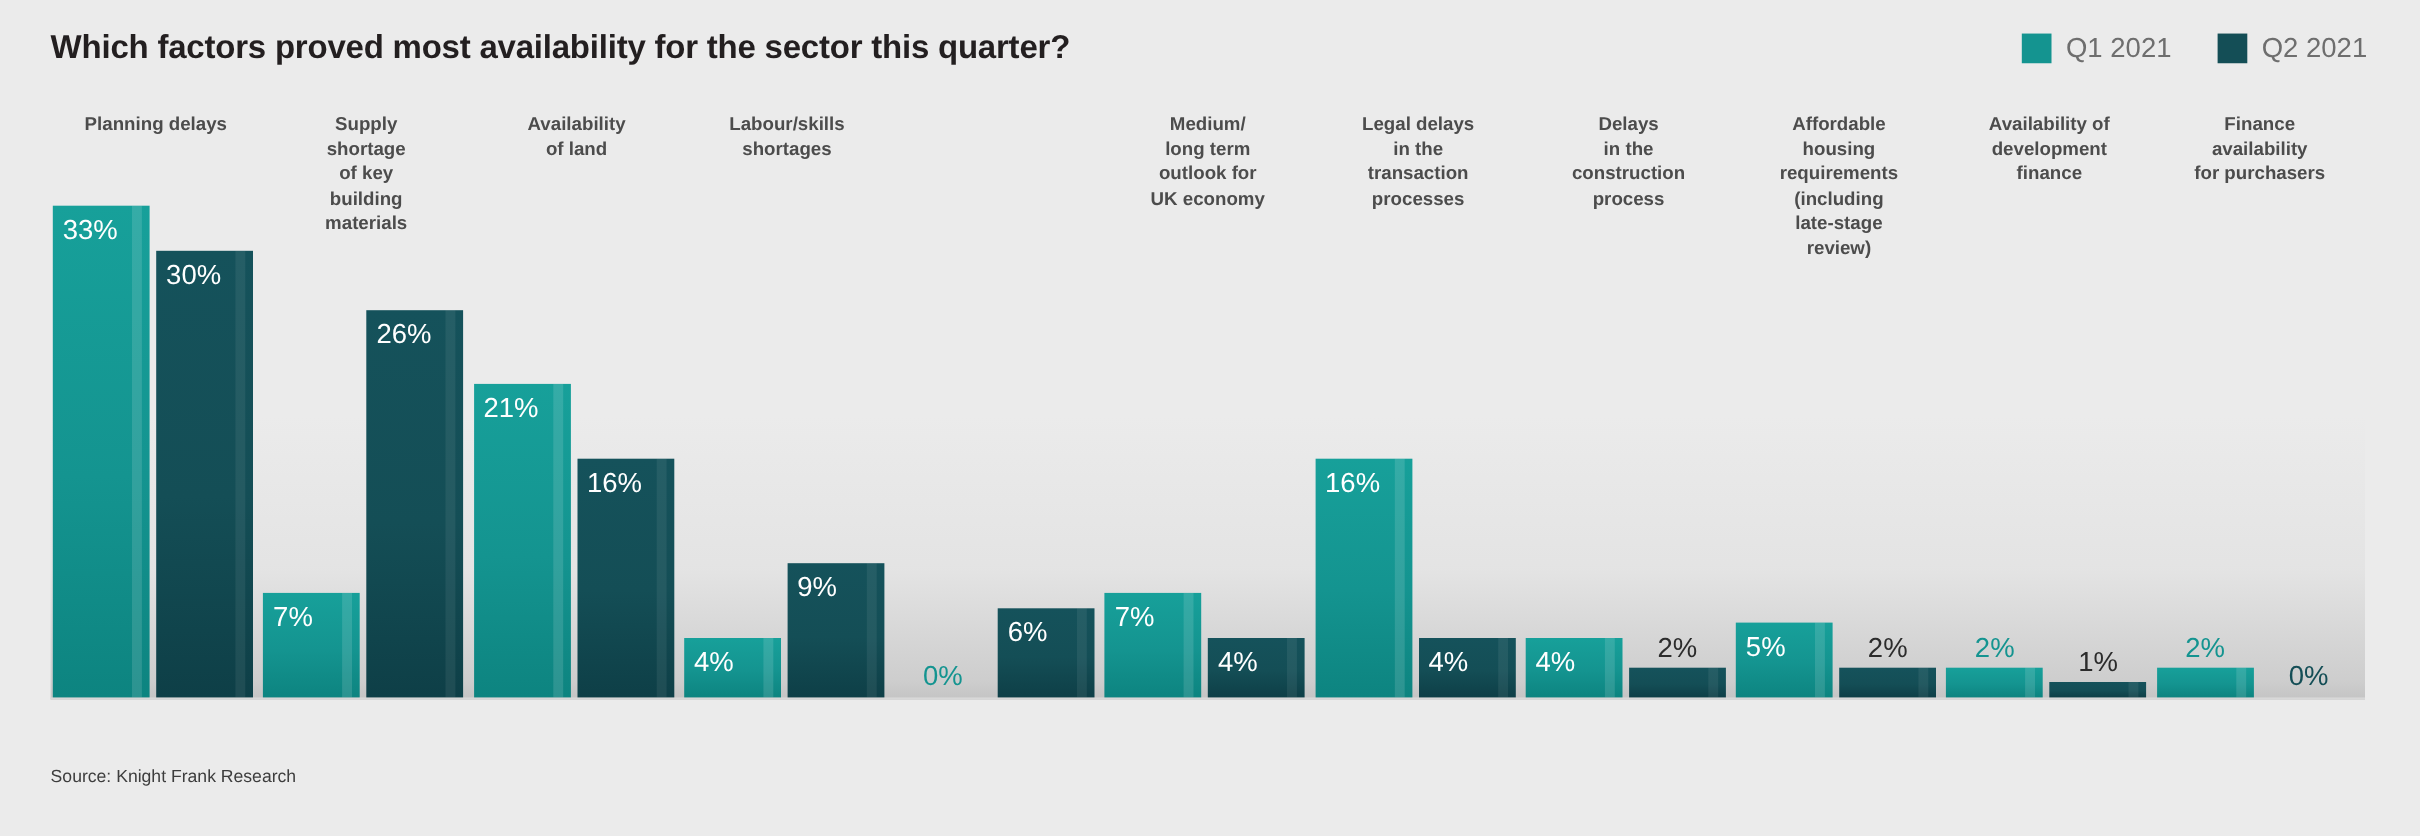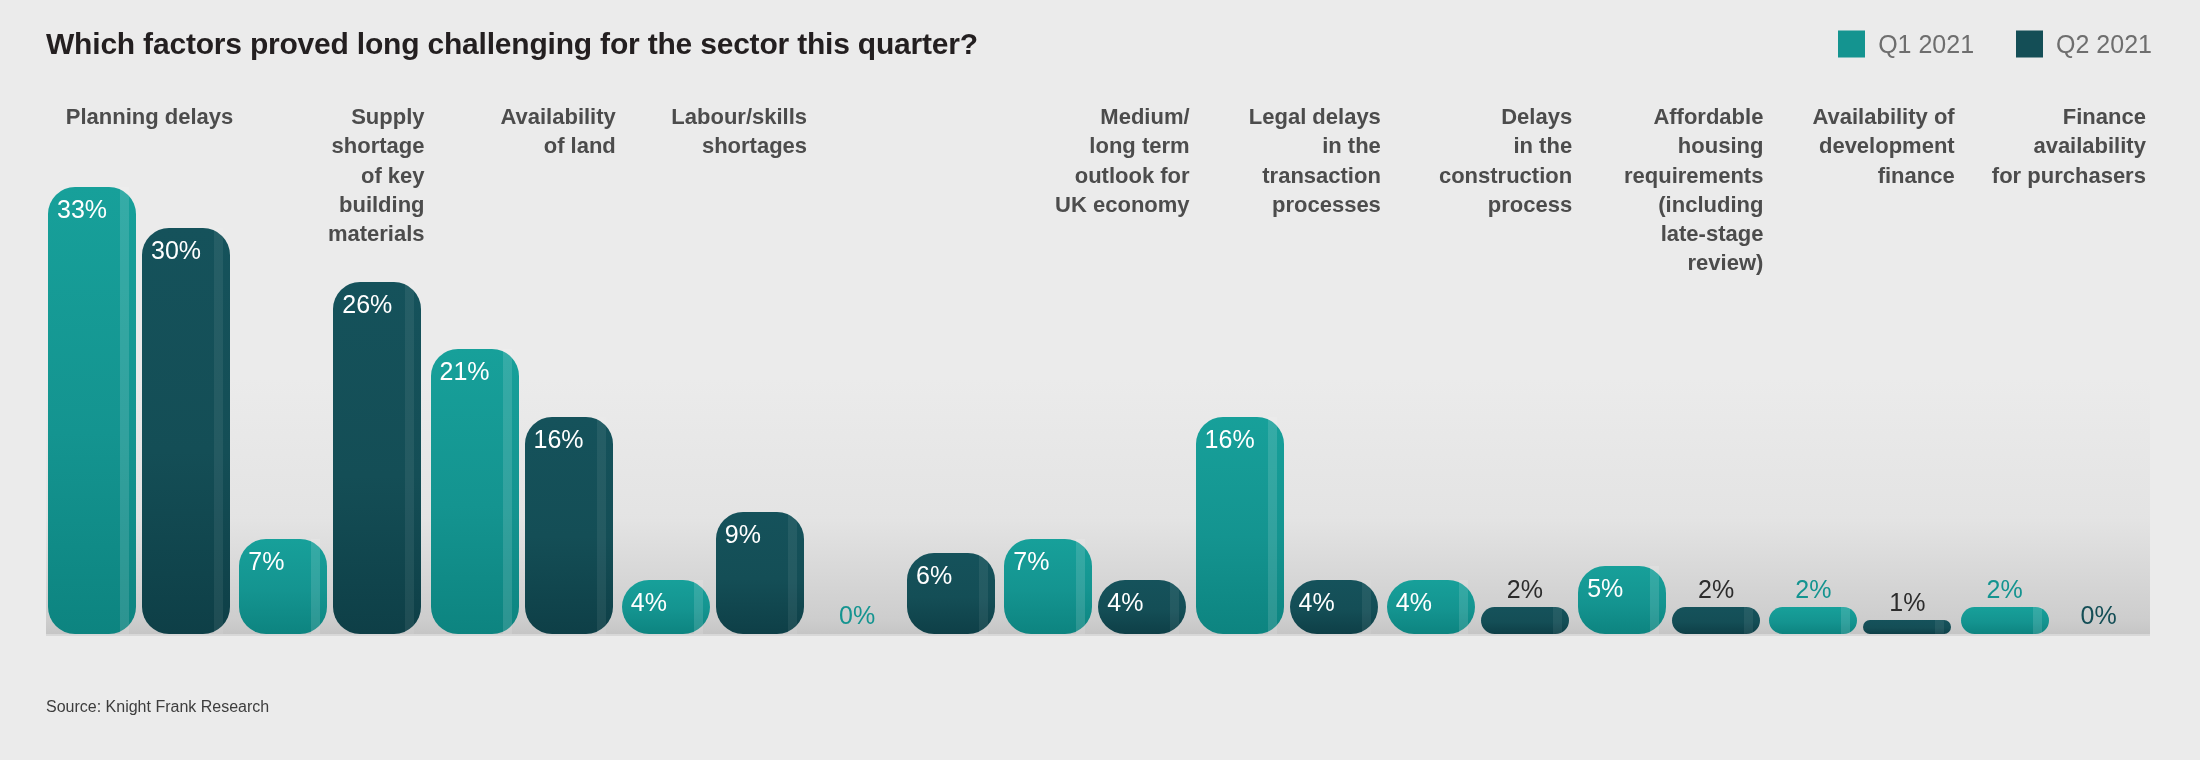--- a/index.html
+++ b/index.html
@@ -92,22 +92,22 @@
   .group {
     flex: 1 1 0;
     position: relative;
     height: 100%;
   }
   .group-label {
     position: absolute;
     top: 4px;
     left: 0;
     right: 0;
-    text-align: right;
-    font-size: 22px;
+    text-align: center;
+    font-size: 17px;
     font-weight: bold;
     color: #4c4c4c;
     line-height: 1.33;
     padding: 0 4px;
     box-sizing: border-box;
     white-space: pre-line;
   }
   .bars {
     position: absolute;
     left: 0; right: 0;
@@ -125,21 +125,20 @@
     width: 88px;
     height: 100%;
     display: flex;
     align-items: flex-end;
   }
   .bar {
     position: relative;
     width: 100%;
     min-height: 0;
     overflow: visible;
-    border-radius: 27px;
   }
   .bar.q1 {
     background: linear-gradient(to bottom, #17a09a 0%, #149490 55%, #0d8480 100%);
   }
   .bar.q2 {
     background: linear-gradient(to bottom, #15525b 0%, #144e56 55%, #0e3f47 100%);
   }
   
   .bar::after {
     content: "";
@@ -208,21 +207,21 @@
     color: #3d3d3d;
     white-space: nowrap;
   }
 </style>
 </head>
 <body>
 
 <div id="chart-root">
 
   <div class="header">
-    <div class="chart-title">Which factors proved long challenging for the sector this quarter?</div>
+    <div class="chart-title">Which factors proved most availability for the sector this quarter?</div>
 
     <div class="legend">
       <div class="legend-item">
         <span class="legend-swatch" style="background:#149490"></span>
         <span class="legend-label">Q1 2021</span>
       </div>
       <div class="legend-item">
         <span class="legend-swatch" style="background:#144e56"></span>
         <span class="legend-label">Q2 2021</span>
       </div>

